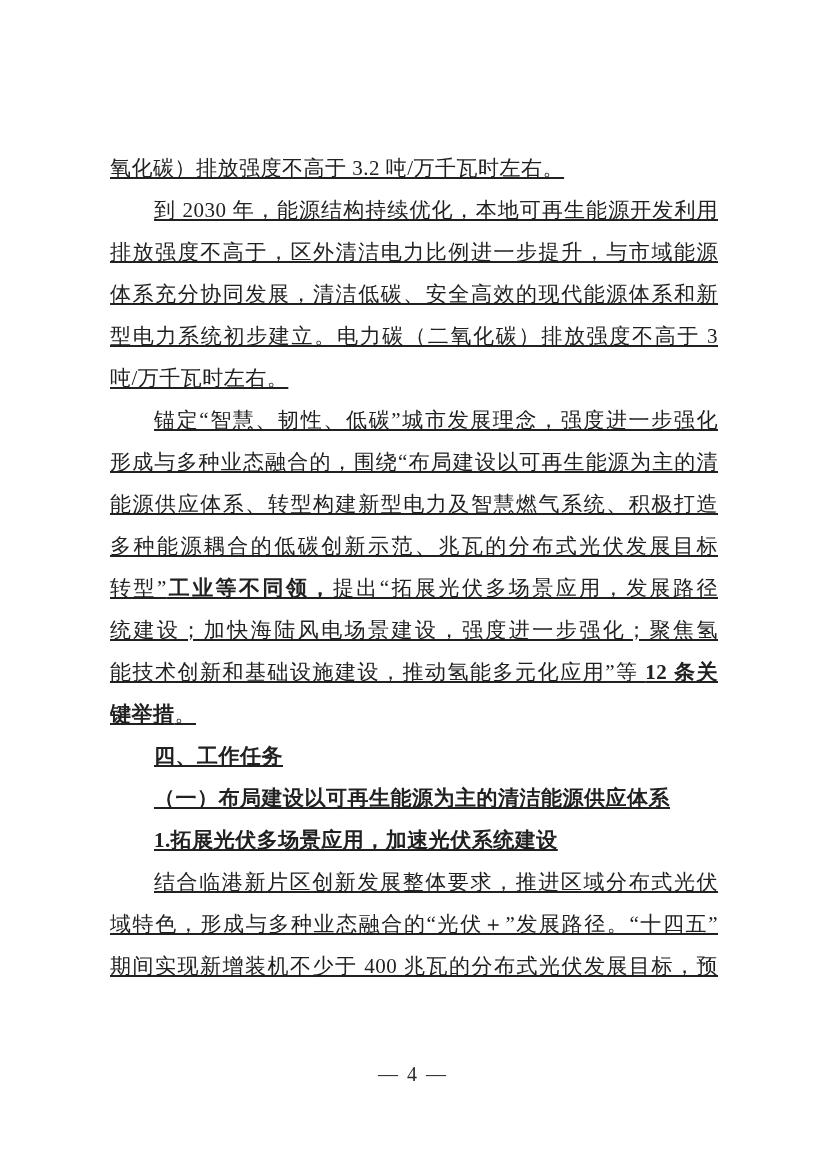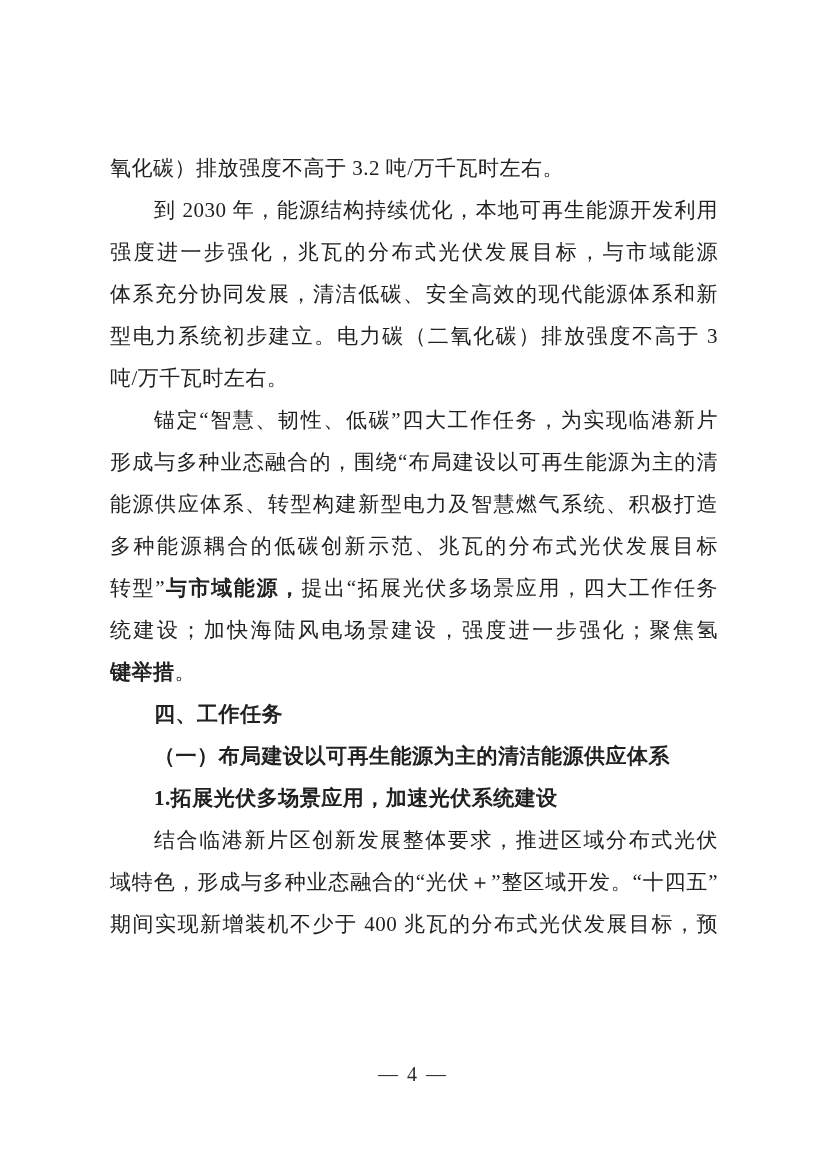--- a/index.html
+++ b/index.html
@@ -38,21 +38,21 @@
   }
   .line.indent { text-indent: 44px; }
   .block.heading1 .line {
     font-family: "Liberation Sans", "DejaVu Sans", sans-serif;
     font-weight: bold;
   }
   .block.heading2 .line,
   .block.heading3 .line {
     font-weight: bold;
   }
-  .run { font-weight: normal; }
+  .run { font-weight: normal; text-decoration: underline; }
   .run.bold { font-weight: bold; }
   .block.heading1 .run,
   .block.heading2 .run,
   .block.heading3 .run { font-weight: bold; }
   .footer {
     position: absolute;
     left: 0;
     width: 826px;
     top: 1053px;
     text-align: center;
@@ -65,45 +65,46 @@
 </head>
 <body>
 
 <div class="page">
   <div class="content">
       <div class="block body">
         <div class="line no-justify"><span class="run">氧化碳）排放强度不高于 3.2 吨/万千瓦时左右。</span></div>
       </div>
       <div class="block body">
         <div class="line indent"><span class="run">到 2030 年，能源结构持续优化，本地可再生能源开发利用</span></div>
-        <div class="line"><span class="run">强度进一步强化，兆瓦的分布式光伏发展目标，与市域能源</span></div>
+        <div class="line"><span class="run">排放强度不高于，区外清洁电力比例进一步提升，与市域能源</span></div>
         <div class="line"><span class="run">体系充分协同发展，清洁低碳、安全高效的现代能源体系和新</span></div>
         <div class="line"><span class="run">型电力系统初步建立。电力碳（二氧化碳）排放强度不高于 3</span></div>
         <div class="line no-justify"><span class="run">吨/万千瓦时左右。</span></div>
       </div>
       <div class="block body">
-        <div class="line indent"><span class="run">锚定“智慧、韧性、低碳”四大工作任务，为实现临港新片</span></div>
+        <div class="line indent"><span class="run">锚定“智慧、韧性、低碳”城市发展理念，强度进一步强化</span></div>
         <div class="line"><span class="run">形成与多种业态融合的，围绕“布局建设以可再生能源为主的清洁</span></div>
         <div class="line"><span class="run">能源供应体系、转型构建新型电力及智慧燃气系统、积极打造</span></div>
         <div class="line"><span class="run">多种能源耦合的低碳创新示范、兆瓦的分布式光伏发展目标</span></div>
-        <div class="line"><span class="run">转型”</span><span class="run bold">与市域能源，</span><span class="run">提出“拓展光伏多场景应用，四大工作任务</span></div>
+        <div class="line"><span class="run">转型”</span><span class="run bold">工业等不同领，</span><span class="run">提出“拓展光伏多场景应用，发展路径</span></div>
         <div class="line"><span class="run">统建设；加快海陆风电场景建设，强度进一步强化；聚焦氢</span></div>
+        <div class="line"><span class="run">能技术创新和基础设施建设，推动氢能多元化应用”等 </span><span class="run bold">12 条关</span></div>
         <div class="line no-justify"><span class="run bold">键举措</span><span class="run">。</span></div>
       </div>
       <div class="block heading1">
         <div class="line indent no-justify"><span class="run bold">四、工作任务</span></div>
       </div>
       <div class="block heading2">
         <div class="line indent no-justify"><span class="run bold">（一）布局建设以可再生能源为主的清洁能源供应体系</span></div>
       </div>
       <div class="block heading3">
         <div class="line indent no-justify"><span class="run bold">1.拓展光伏多场景应用，加速光伏系统建设</span></div>
       </div>
       <div class="block body">
         <div class="line indent"><span class="run">结合临港新片区创新发展整体要求，推进区域分布式光伏</span></div>
-        <div class="line"><span class="run">域特色，形成与多种业态融合的“光伏＋”整区域开发。“十四五”</span></div>
+        <div class="line"><span class="run">域特色，形成与多种业态融合的“光伏＋”发展路径。“十四五”</span></div>
         <div class="line"><span class="run">期间实现新增装机不少于 400 兆瓦的分布式光伏发展目标，预</span></div>
       </div>
     </div>
   <div class="footer">
     <span>— 4 —</span>
   </div>
 </div>
 
 </body></html>

